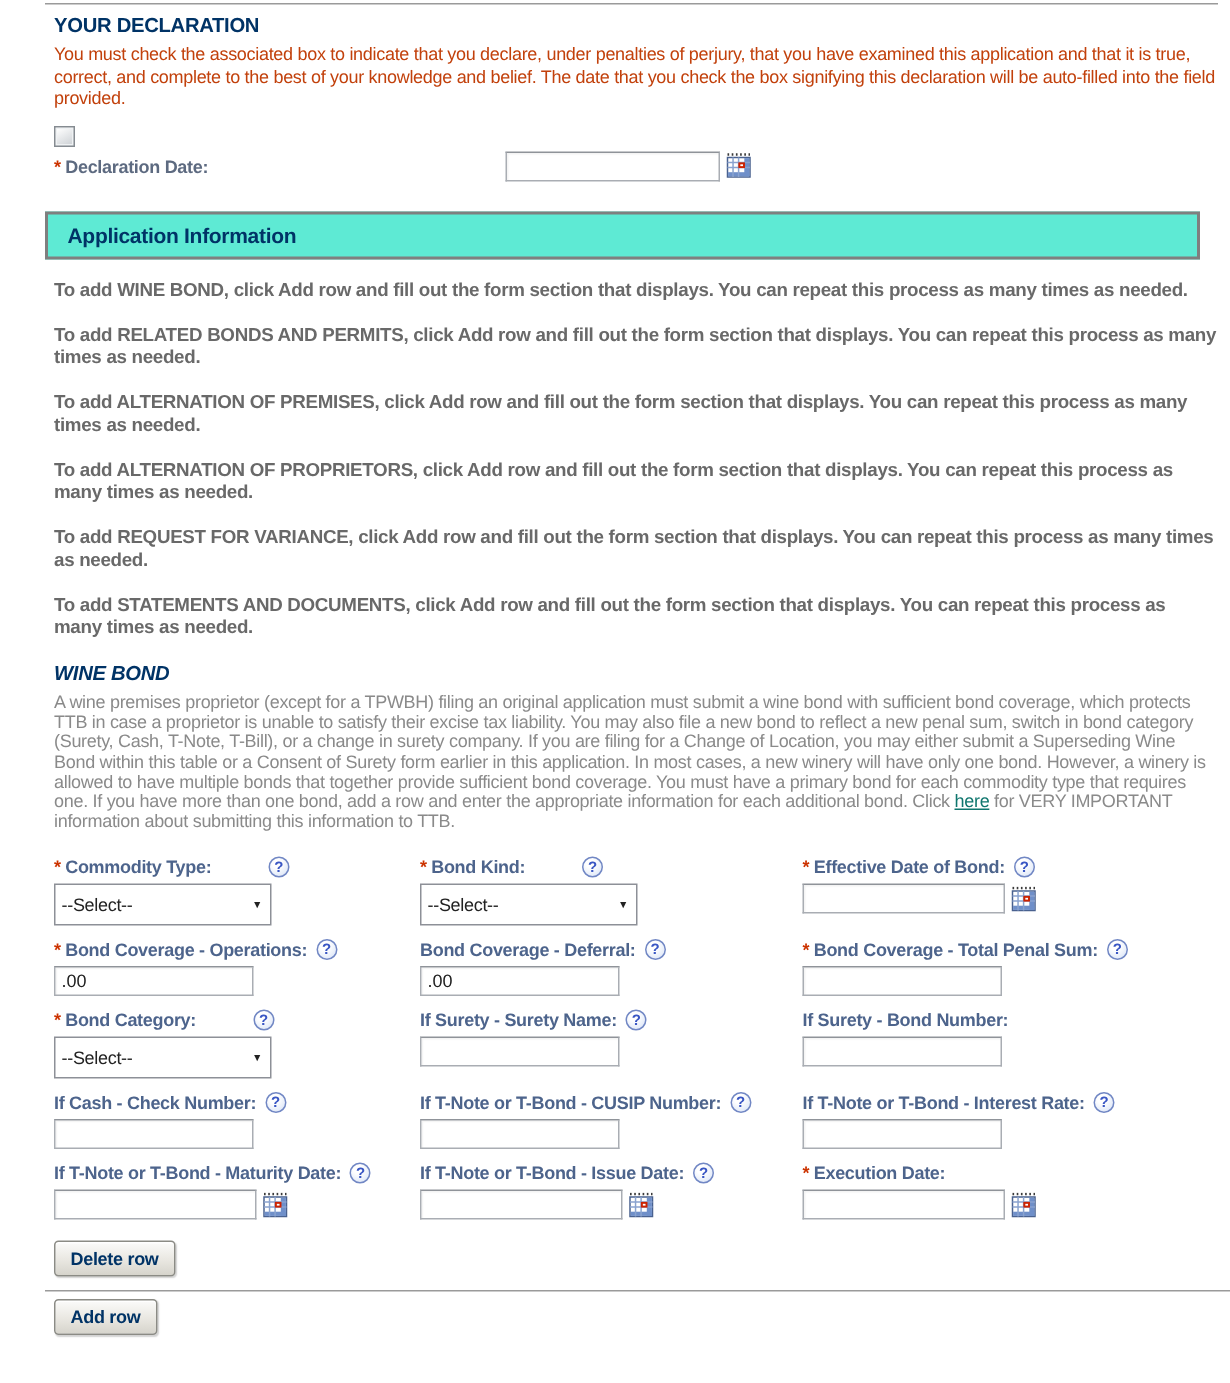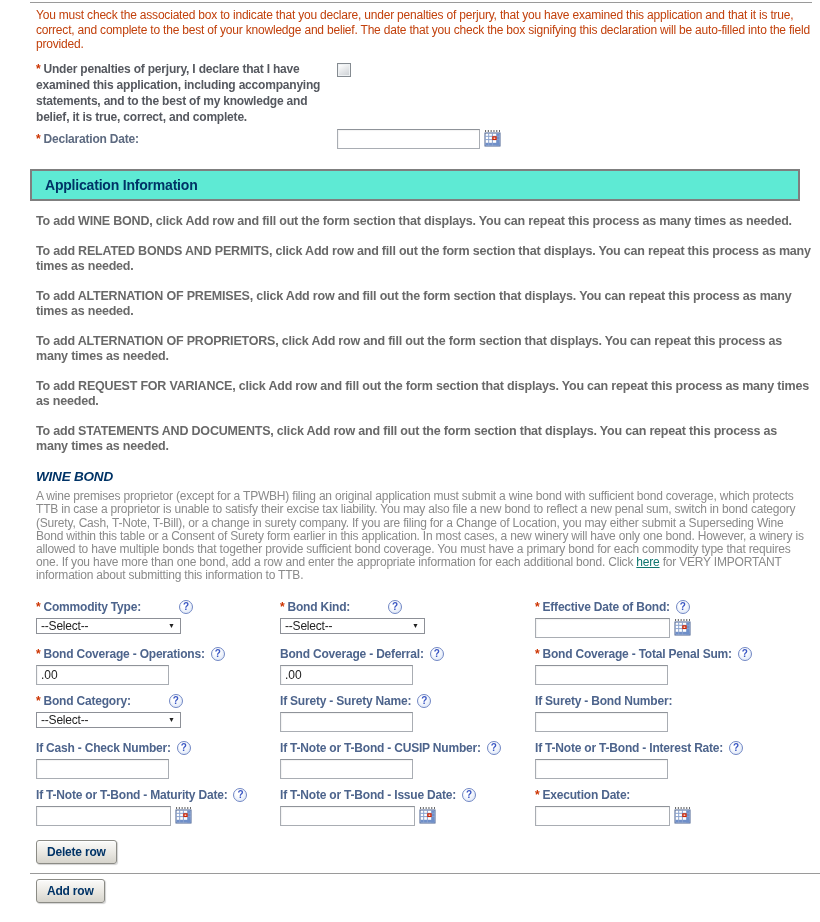--- a/index.html
+++ b/index.html
@@ -88,21 +88,21 @@
   .help {
     display:inline-flex; align-items:center; justify-content:center;
     width:14px; height:14px; margin-left:6px; border-radius:50%;
     border:1px solid #7187c4; color:#3a57c4;
     background:radial-gradient(circle at 38% 30%, #ffffff 25%, #dbe5f7 90%);
     font-size:10px; font-weight:bold; letter-spacing:0; cursor:pointer; flex:0 0 auto;
   }
   .gap-lg .help { margin-left:38px; }
   .ctl { margin-top:3px; display:flex; align-items:center; }
   .selectbox {
-    width:145px; height:16px; border:1px solid #8d9097; background:#fff;
+    width:145px; height:28px; border:1px solid #8d9097; background:#fff;
     display:flex; align-items:center; justify-content:space-between;
     padding:0 5px 0 4px; font-size:12px; color:#222; cursor:pointer;
   }
   .selarrow { font-size:7px; color:#222; letter-spacing:0; }
   .winput { width:133px; }
   .dinput { width:135px; }
 
   
   .btn {
     display:inline-block; margin-top:0;
@@ -118,24 +118,24 @@
   .rule-mid { border-top:1px solid #9a9a9a; margin:9px -8px 5px -6px; }
 </style>
 </head>
 <body>
 
 <div class="rule-top"></div>
 
 <div class="content">
 
   <div>
+    <div class="decl-title">YOUR DECLARATION</div>
     <p class="intro">You must check the associated box to indicate that you declare, under penalties of perjury, that you have examined this application and that it is true, correct, and complete to the best of your knowledge and belief. The date that you check the box signifying this declaration will be auto-filled into the field provided.</p>
 
     <div class="decl-row">
-      <div class="perjury-label"><span class="req">*</span><span>Under penalties of perjury, I declare that I have examined this application, including accompanying statements, and to the best of my knowledge and belief, it is true, correct, and complete.</span></div>
       <div class="checkbox"></div>
     </div>
 
     <div class="date-row">
       <div class="dlabel"><span class="req">*</span><span>Declaration Date:</span></div>
       <input type="text" class="tinput decl-date-input" value="" style="">
       <span class="cal"><svg width="17" height="17" viewBox="0 0 17 17">
             <line x1="1" y1="1" x2="16" y2="1" stroke="#3a3a3a" stroke-width="1.6" stroke-dasharray="1.1 1.7"></line>
             <rect x="1" y="3" width="15" height="13" fill="#ffffff" stroke="#49618f"></rect>
             <rect x="12.2" y="3.4" width="3.4" height="12.2" fill="#6f8fc9"></rect>

